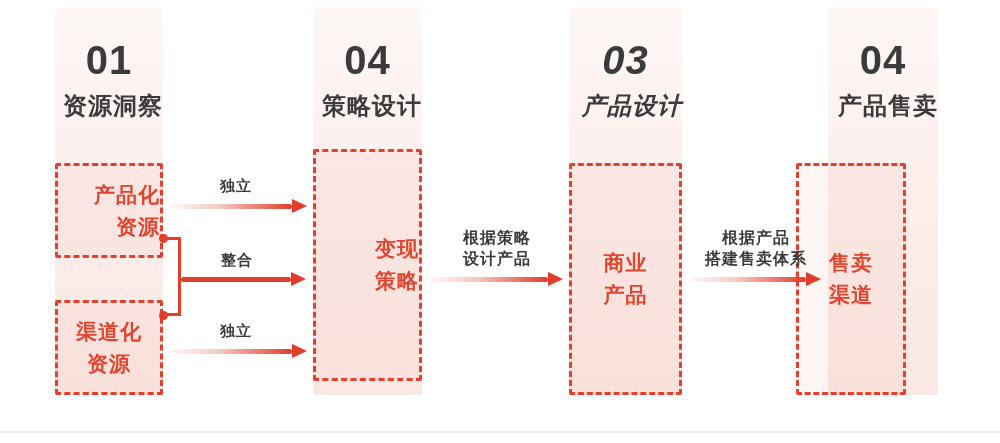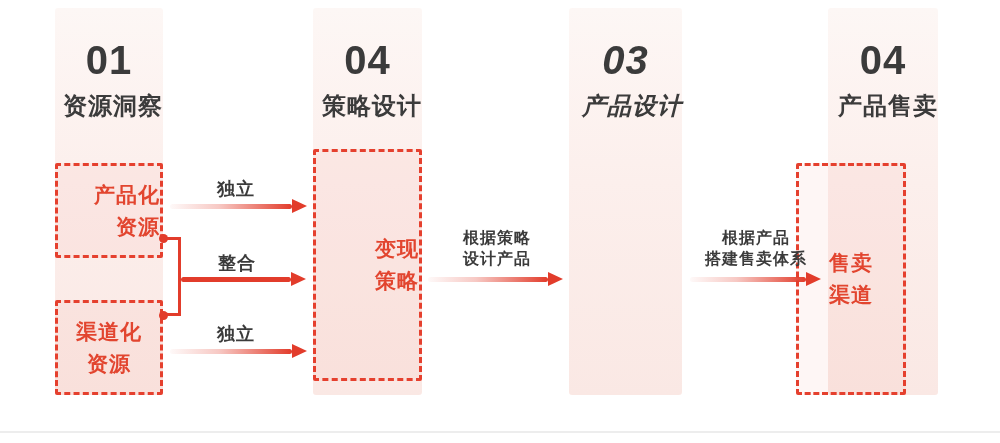--- a/index.html
+++ b/index.html
@@ -59,21 +59,21 @@
   }
   .arrow-1 { left: 170px; top: 199px; width: 137px; }
   .arrow-2 { left: 181px; top: 272px; width: 125px; }
   .arrow-3 { left: 170px; top: 344px; width: 137px; }
   .arrow-4 { left: 428px; top: 272px; width: 135px; }
   .arrow-5 { left: 690px; top: 272px; width: 131px; }
 
   
   .alabel {
     position: absolute; transform: translateX(-50%);
-    font-size: 18px; font-weight: 700; color: #3b3b3b;
+    font-size: 15px; font-weight: 700; color: #3b3b3b;
     white-space: nowrap; letter-spacing: 1px; text-align: center;
   }
   .alabel-1 { left: 236px; top: 177px; }
   .alabel-2 { left: 237px; top: 251px; }
   .alabel-3 { left: 236px; top: 322px; }
   .alabel-4 { left: 497px; top: 227px; font-size: 16px; line-height: 21px; }
   .alabel-5 { left: 756px; top: 227px; font-size: 16px; line-height: 21px; }
 
   
   .bracket {
@@ -117,20 +117,24 @@
     <div class="dbox-line">资源</div>
   </div>
   <div class="dbox dbox-2">
     <div class="dbox-line">渠道化</div>
     <div class="dbox-line">资源</div>
   </div>
   <div class="dbox dbox-3">
     <div class="dbox-line">变现</div>
     <div class="dbox-line">策略</div>
   </div>
+  <div class="dbox dbox-4">
+    <div class="dbox-line">商业</div>
+    <div class="dbox-line">产品</div>
+  </div>
   <div class="dbox dbox-5">
     <div class="dbox-line">售卖</div>
     <div class="dbox-line">渠道</div>
   </div>
 
   <div class="dot dot-1"></div>
   <div class="dot dot-2"></div>
   <div class="bracket"></div>
 
   <div class="arrow arrow-1">

